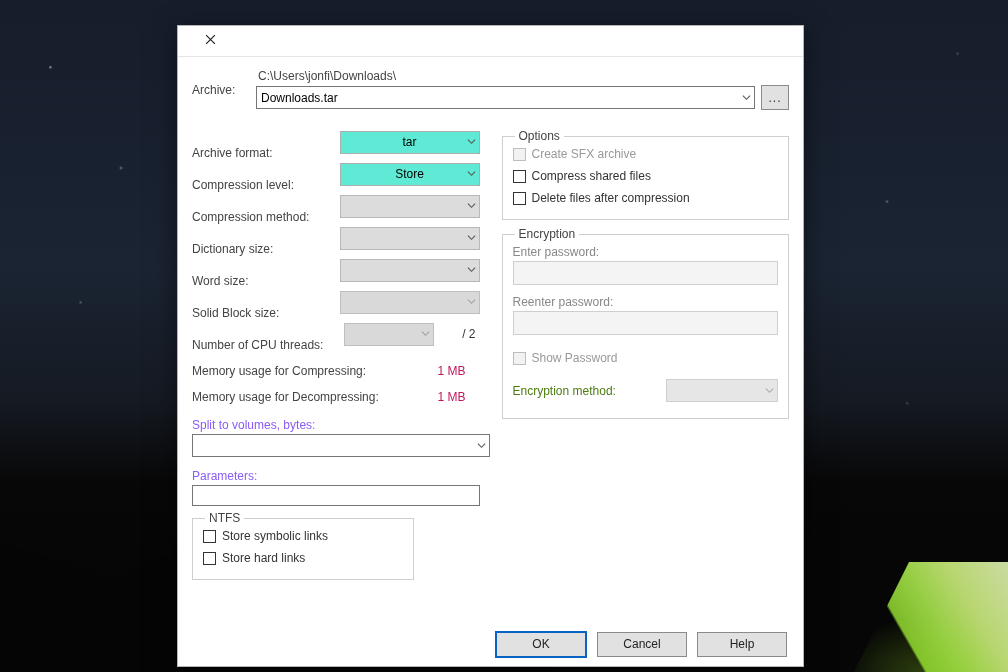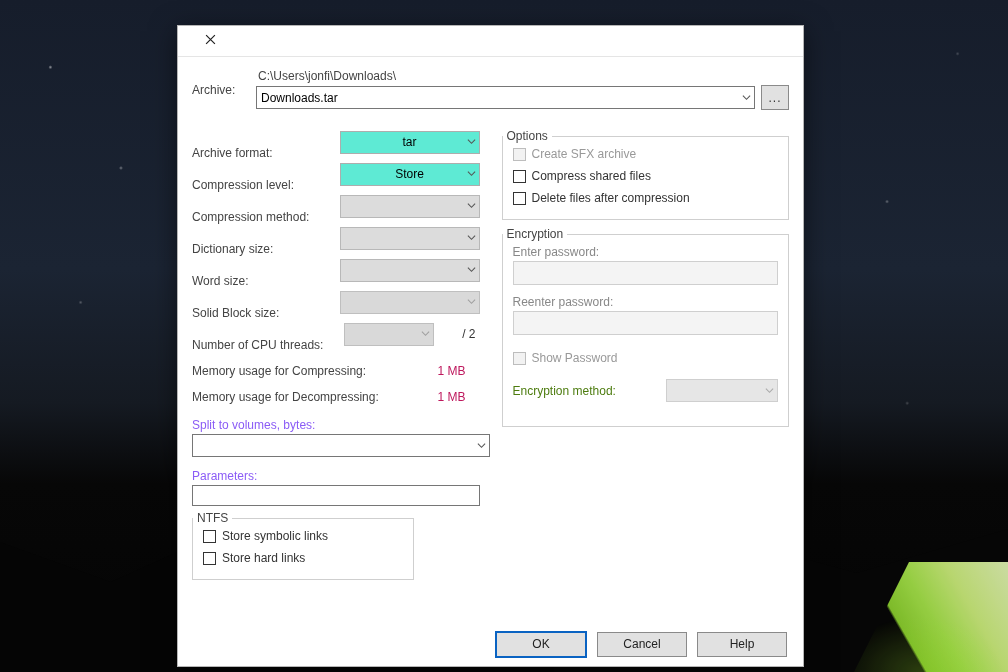--- a/index.html
+++ b/index.html
@@ -144,21 +144,21 @@
   .input input { border:none; outline:none; width:100%; font:inherit; background:transparent;}
 
   
   .group {
     border:1px solid #cfcfcf;
     padding:6px 10px 10px 10px;
     margin-top:6px;
     position:relative;
   }
   .group > .legend {
-    position:absolute; top:-8px; left:0;
+    position:absolute; top:-8px; left:12px;
     background:#fff; padding:0 4px; color:#444; font-size:12px;
   }
   .chk { display:flex; align-items:center; gap:6px; height:22px; color:#333;}
   .chk.dis { color:#999; }
   .chk .box {
     width:13px; height:13px; border:1px solid #333; background:#fff;
     box-sizing:border-box;
   }
   .chk.dis .box { border-color:#bdbdbd; background:#f2f2f2;}
 
@@ -183,21 +183,21 @@
     background:#e1e1e1;
     display:flex; align-items:center; justify-content:center;
     font-size:12px; color:#222;
     cursor:pointer;
   }
   .btn.primary { border:2px solid #0a63c2; height:23px; }
 
   
   .rcol .frow .combo-md { width:150px; }
   .rcol .group { margin-top:10px; }
-  .rcol .enc-group { margin-top:14px; padding-bottom:24px;}
+  .rcol .enc-group { margin-top:14px; padding-bottom:16px;}
 
   .ntfs-group { width:200px; margin-top:12px;}
 
   .combo-half { width:80px; }
 
   .sel-wide { width:100%; }
 
 </style>
 </head>
 <body>

